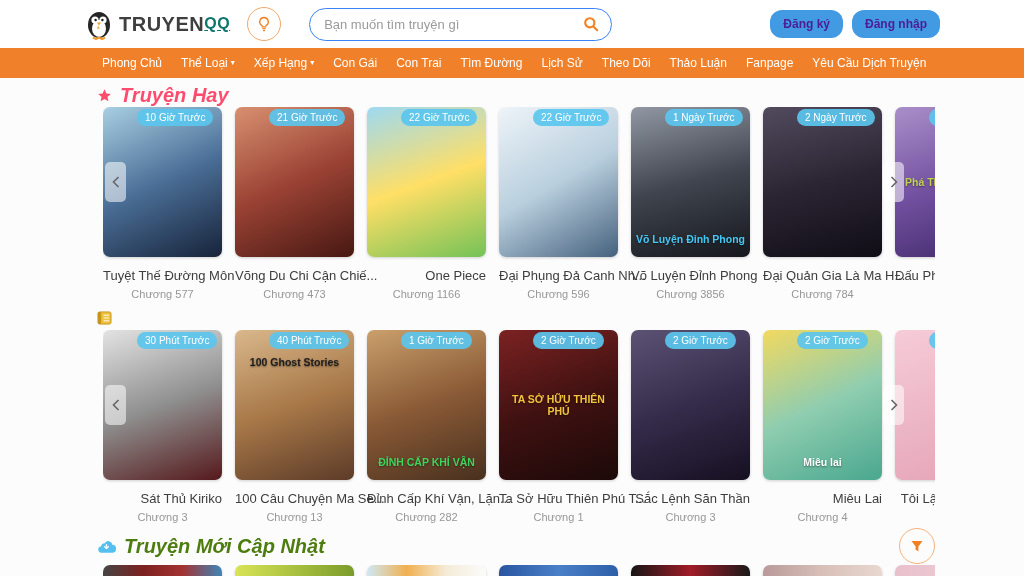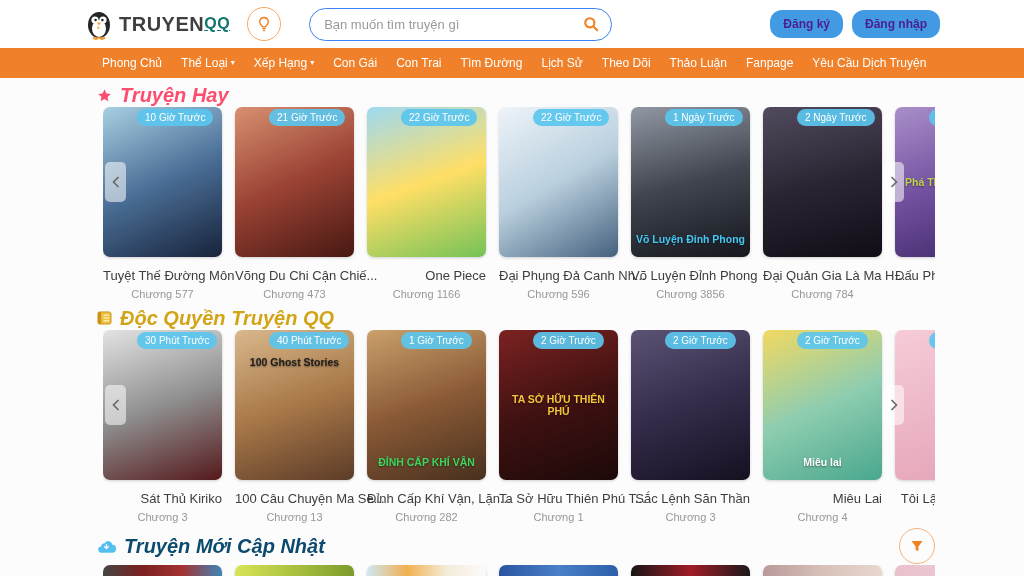--- a/index.html
+++ b/index.html
@@ -35,21 +35,21 @@
               cursor:pointer; }
   .caret { font-size:8px; line-height:1; }
 
   
   .content { padding-left:97px; position:relative; }
   .section-head { display:flex; align-items:center; gap:8px; height:20px; }
   .section-head h2 { font-size:20px; font-weight:bold;font-style:italic; }
   .sec-icon { display:flex; align-items:center; }
   .s0 .section-head { color:#fd4c6d; margin-top:7px; }
   .s1 .section-head { color:#d2a417; margin-top:8px; }
-  .s2 .section-head { color:#0c4a6e; margin-top:5px; height:36px; width:838px;
+  .s2 .section-head { color:#4d7c0f; margin-top:5px; height:36px; width:838px;
                       position:relative; }
   .filter-btn { position:absolute; right:0; top:0; width:36px; height:36px;
                 border-radius:50%; border:1px solid #f5b27a; background:transparent;
                 display:flex; align-items:center; justify-content:center; cursor:pointer; }
 
   .cards-row { position:relative; margin-left:6px; width:832px; overflow:hidden;
                margin-top:2px; }
   .s2 .cards-row { margin-top:1px; }
   .cards-inner { display:flex; gap:13px; width:max-content; }
   .card { width:119px; flex:none; cursor:pointer; }
@@ -292,21 +292,20 @@
     <div class="section-head">
       <span class="sec-icon">
         <svg width="15" height="14" viewBox="0 0 16 15">
           <rect x="1" y="1" width="14" height="13" rx="2" fill="#efc23d" stroke="#c8931a"></rect>
           <rect x="1" y="1" width="3.5" height="13" rx="1.5" fill="#c8931a"></rect>
           <line x1="7" y1="4.5" x2="13" y2="4.5" stroke="#fff"></line>
           <line x1="7" y1="7.5" x2="13" y2="7.5" stroke="#fff"></line>
           <line x1="7" y1="10.5" x2="13" y2="10.5" stroke="#fff"></line>
         </svg>
       </span>
-      <h2>Độc Quyền Truyện QQ</h2>
     </div>
     <div class="cards-row">
       <div class="cards-inner">
   <div class="card">
     <div class="cover" style="background: linear-gradient(160deg, rgb(227, 227, 227), rgb(143, 143, 143), rgb(85, 25, 28));">
       <div class="badges">
         <span class="badge time">30 Phút Trước</span>
 
       </div>
 

